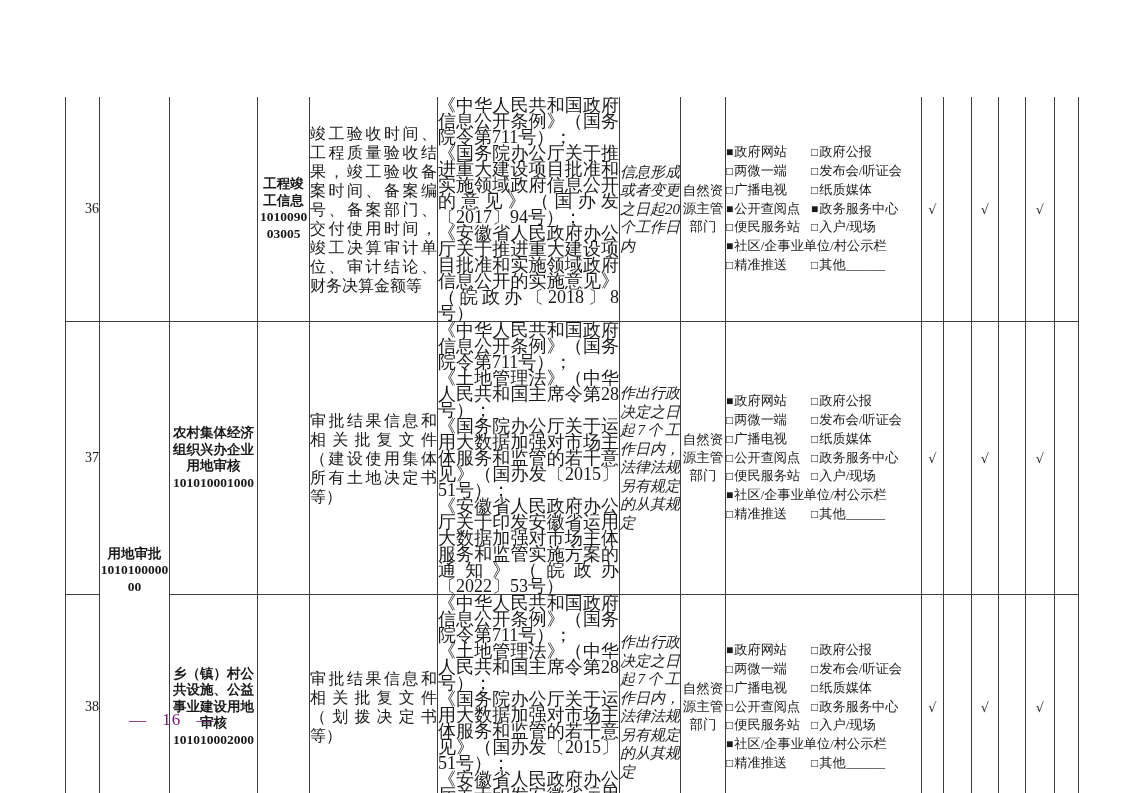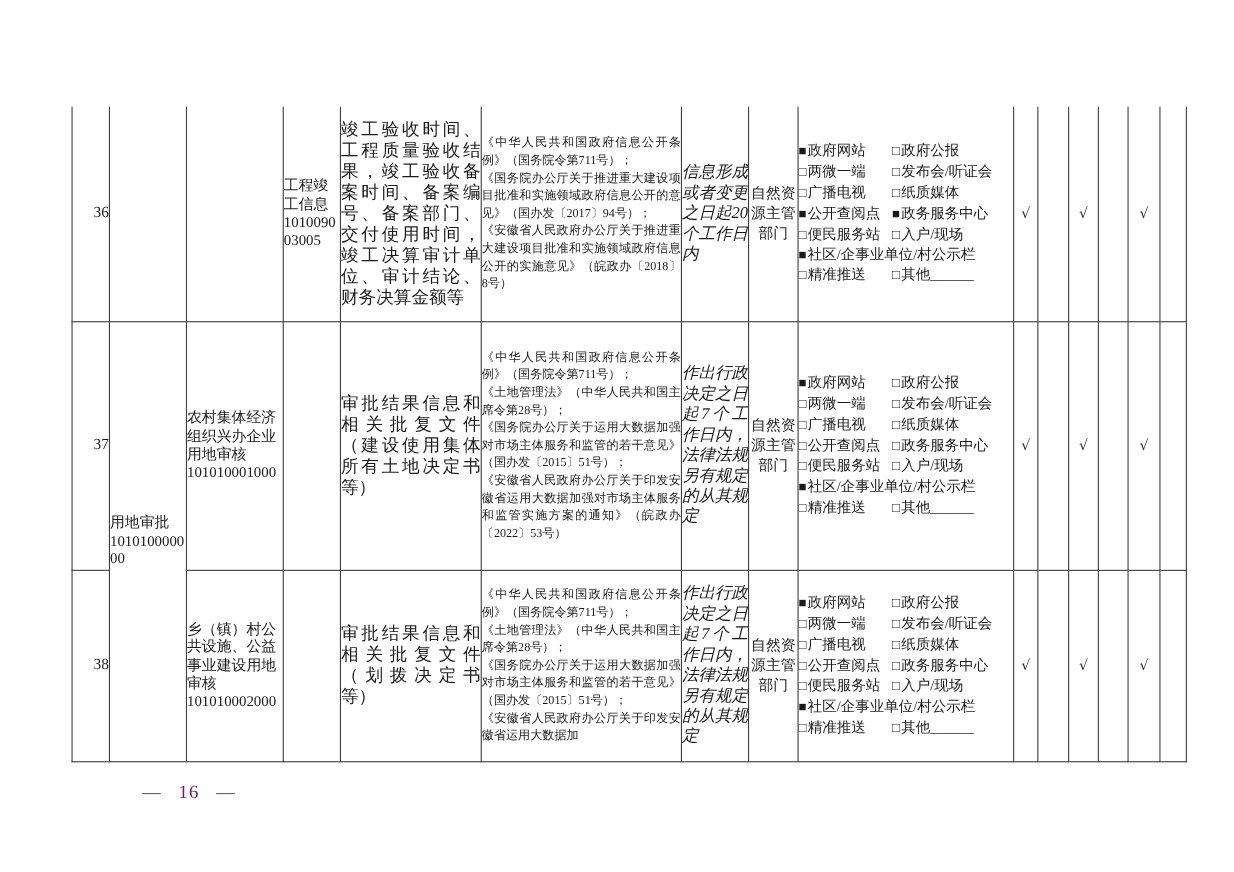--- a/index.html
+++ b/index.html
@@ -15,25 +15,25 @@
     border-collapse:collapse; table-layout:fixed; width:1014px;
   }
   table.doc td {
     border:1px solid #3e3e3e; vertical-align:middle;
     padding:0; overflow:hidden;
   }
   
   tr.r0 td { border-top:none; }
 
   .c-no   { text-align:right; font-size:14px; }
-  .c-center { text-align:left; font-size:13.5px; line-height:16.5px; padding:0 6px; }
+  .c-center { text-align:center; font-size:13.5px; line-height:16.5px; padding:0 6px;font-weight:bold; }
   .c-narrow { padding:0 7px; }
   .code { word-break:break-all; }
   .c-content { font-size:16px; line-height:19px; text-align:justify; padding:0 7px; }
-  .c-legal { font-size:11px; line-height:16px; text-align:justify; padding:2px 5px; }
+  .c-legal { font-size:18px; line-height:16px; text-align:justify; padding:2px 5px; }
   .c-legal p { margin:0; }
   .c-time { font-size:15px; line-height:18.5px; text-align:justify; padding:0 5px;font-style:italic; }
   .c-dept { font-size:13.5px; line-height:18px; text-align:center; padding:0 4px; }
 
   .c-ch { padding:0 4px 0 7px; font-size:13.2px; }
   .ch-line { display:flex; line-height:18.8px; white-space:nowrap; }
   .ch-opt { display:inline-flex; align-items:baseline; }
   .ch-left { width:85px; flex:none; }
   .box { font-size:12px; margin-right:1px; }
 

